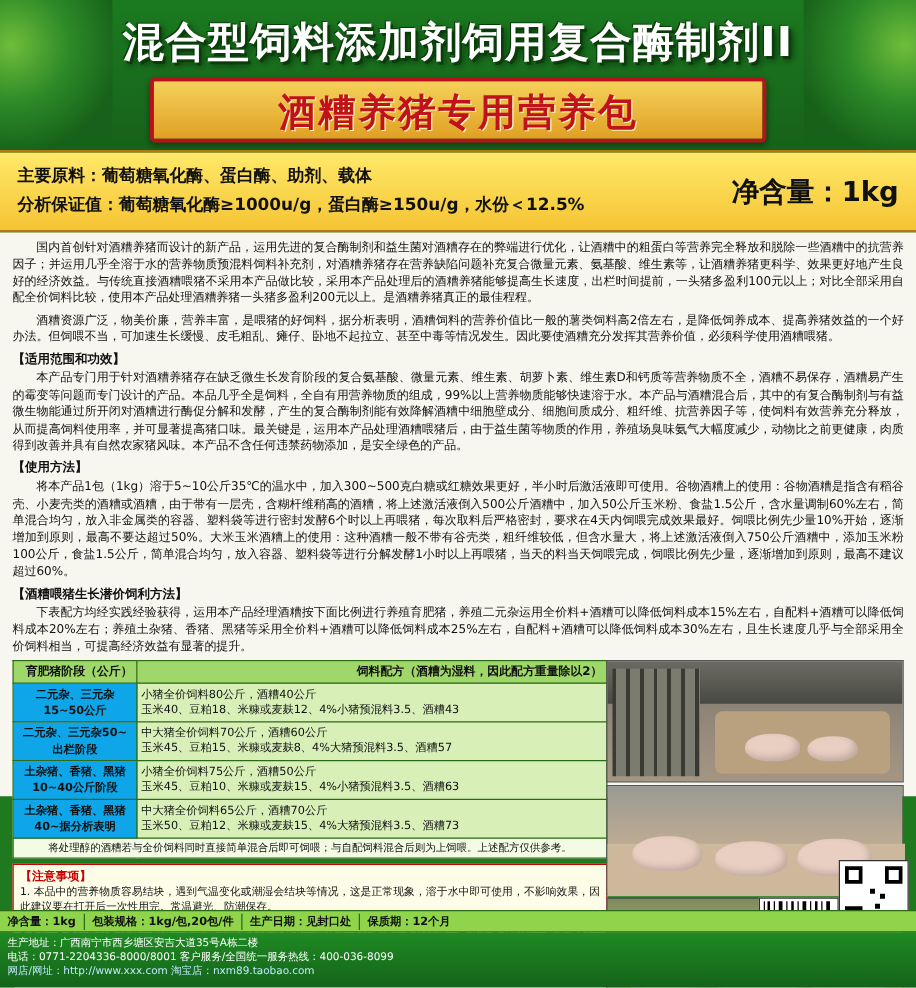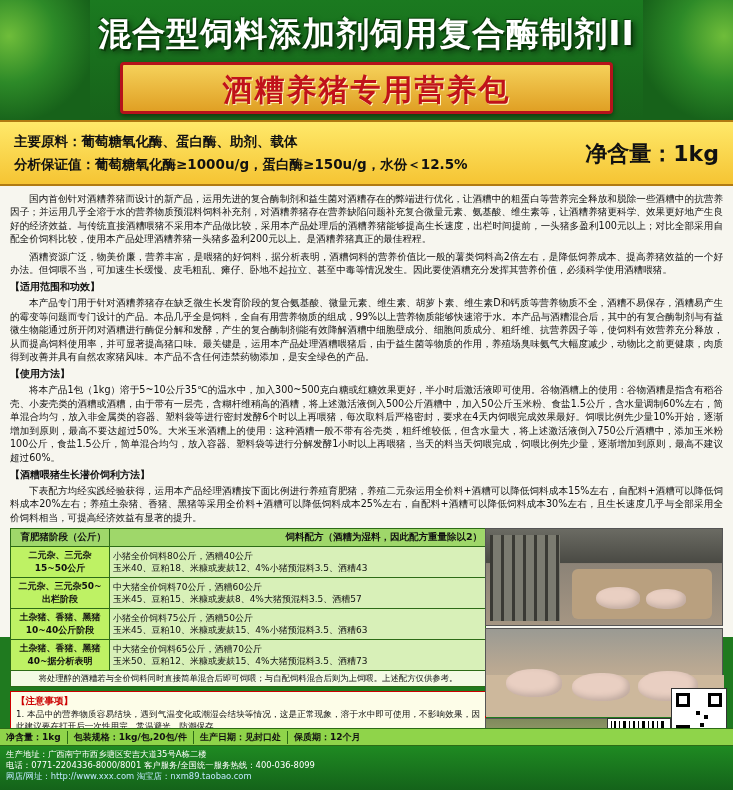--- a/index.html
+++ b/index.html
@@ -21,21 +21,21 @@
   .infoRight{position:absolute;right:14px;top:17px;font-size:22px;font-weight:bold;color:#111;}
   
   .content{position:relative;padding:6px 10px 0 10px;background:#f7f6ef;}
   .para{font-size:9.6px;color:#111;line-height:13.4px;text-align:justify;margin:0 0 4px 0;text-indent:19px;}
   .sechead{font-size:10px;font-weight:bold;color:#111;margin:3px 0 2px 0;}
   
   .tablewrap{position:relative;margin:4px 0 0 0;}
   table.feed{width:476px;border-collapse:collapse;font-size:9px;background:#d8f0b8;}
   table.feed th,table.feed td{border:1px solid #2c6b16;padding:2px 3px;color:#111;vertical-align:middle;}
   table.feed th{background:#9fd76a;font-weight:bold;text-align:right;font-size:9.5px;}
-  .stagecell{width:92px;text-align:center;font-weight:bold;background:#bef264;}
+  .stagecell{width:92px;text-align:center;font-weight:bold;background:#0ea5e9;}
   .recipecell{line-height:12px;}
   
   .photos{position:absolute;right:0;top:0;width:238px;}
   .photo{width:238px;border:1px solid #555;box-sizing:border-box;}
   .photo1{height:98px;background:
       linear-gradient(180deg,#6b6b63 0%,#4a4a44 35%,#8c8377 36%,#a59683 100%);}
   .photo2{height:88px;margin-top:2px;background:linear-gradient(180deg,#9a9a93 0%,#b9a892 45%,#cdb89c 100%);}
   .photo3{height:104px;margin-top:2px;background:linear-gradient(180deg,#7f8a5c 0%,#b9b07e 40%,#cdbf94 100%);}
   .pig{position:absolute;background:#e9cfc2;border-radius:48% 45% 42% 45%;box-shadow:inset -3px -3px 6px rgba(0,0,0,.18);}
   

